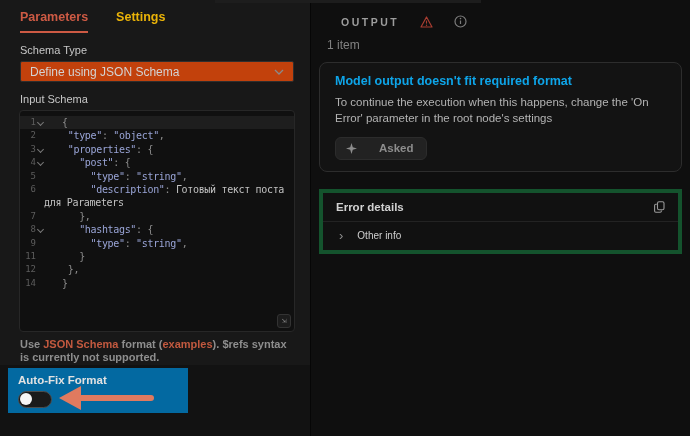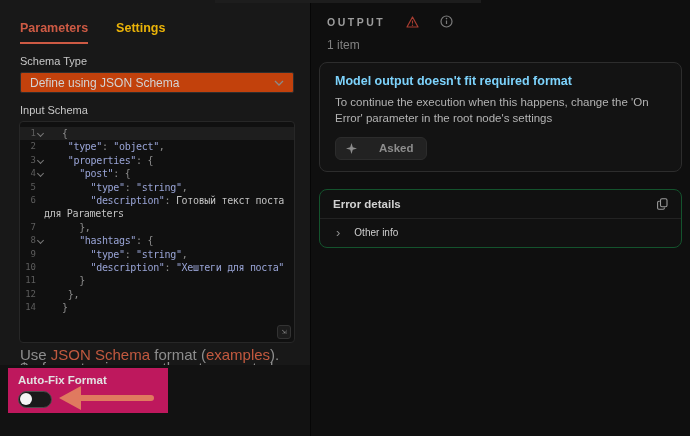--- a/index.html
+++ b/index.html
@@ -7,21 +7,21 @@
   body { font-family:"Liberation Sans","DejaVu Sans",sans-serif; background:#0e0e0e; }
   .app { position:relative; width:690px; height:436px; display:flex; }
 
   .top-edge { position:absolute; left:215px; top:0; width:266px; height:3px; background:#1d1d1d; z-index:5; }
 
   
   .left-panel { width:310px; height:436px; display:flex; flex-direction:column; }
   .left-main { height:365px; background:#181818; }
   .left-bottom { flex:1; background:#121212; position:relative; }
 
-  .tabs { display:flex; gap:28px; padding:21px 0 0 20px; }
+  .tabs { display:flex; gap:28px; padding:10px 0 0 20px; }
   .tab { font-size:12.5px; font-weight:700; color:#eab308; padding-bottom:7px; border-bottom:2px solid transparent; cursor:pointer; }
   .tab.active { color:#cd5a44; border-bottom-color:#cd5a44; }
 
   .field-label { display:block; margin:11px 20px 5px 20px; font-size:11px; color:#c7c7c7; }
 
   .select { margin:0 16px 0 20px; height:21px; background:#c2410c; border:1px solid #2e2e2e; border-radius:2px;
             display:flex; align-items:center; justify-content:space-between; padding:0 9px; cursor:pointer; }
   .select span { font-size:12px; color:#d3d3d3; }
   .select svg { flex:none; }
 
@@ -35,45 +35,45 @@
   .fold { width:9px; flex:none; position:relative; }
   .fold.has::after { content:""; position:absolute; left:2px; top:4px; width:4px; height:4px;
                      border-left:1px solid #777; border-bottom:1px solid #777; transform:rotate(-45deg); }
   .codetext { color:#c2c2c2; }
   .tok-s { color:#99a4d6; }
   .tok-p { color:#8b8b8b; }
   .expand-btn { position:absolute; right:3px; bottom:3px; width:14px; height:14px; background:#1c1c1c;
                 border:1px solid #333; border-radius:3px; color:#8a8a8a; font-size:8px; line-height:12px;
                 text-align:center; cursor:pointer; }
 
-  .hint { margin:6px 20px 0 20px; font-size:15px; line-height:12.5px; color:#8e8e8e; }
+  .hint { margin:6px 20px 0 20px; font-size:11px; line-height:12.5px; color:#8e8e8e;font-weight:bold; }
   .hint .lnk { color:#c2593f; cursor:pointer; }
 
-  .highlight-box { position:absolute; left:8px; top:3px; width:160px; height:45px; background:#be185d; padding:6px 0 0 10px; }
+  .highlight-box { position:absolute; left:8px; top:3px; width:180px; height:45px; background:#0369a1; padding:6px 0 0 10px; }
   .autofix-label { font-size:11.5px; font-weight:700; color:#e2e2e2; }
   .toggle { margin-top:5px; width:34px; height:17px; border-radius:9px; background:#1a1a1a; border:1.5px solid #4d4d4d;
             position:relative; cursor:pointer; }
   .knob { position:absolute; left:1px; top:1px; width:12px; height:12px; border-radius:50%; background:#f5f5f5; }
 
   .annotation-arrow { position:absolute; left:55px; top:383px; z-index:6; }
 
   
   .right-panel { flex:1; background:#0f0f0f; border-left:1px solid #060606; padding:0 8px; }
-  .output-header { margin:15px 8px 0 8px; display:flex; align-items:center; gap:21px; }
+  .output-header { margin:15px 8px 0 22px; display:flex; align-items:center; gap:21px; }
   .output-title { font-size:10.5px; font-weight:700; letter-spacing:2.5px; color:#9d9d9d; }
   .items-count { margin:10px 8px 0 8px; font-size:12px; color:#828282; }
 
   .error-card { margin-top:10px; background:#131313; border:1px solid #2d2d2d; border-radius:8px; padding:11px 15px 11px 15px; }
-  .error-title { font-size:12.5px; font-weight:700; color:#7dd3fc; }
+  .error-title { font-size:12.5px; font-weight:700; color:#0ea5e9; }
   .error-desc { margin-top:7px; font-size:11.5px; line-height:15.5px; color:#b3b3b3; max-width:352px; }
   .asked-btn { margin-top:11px; display:inline-flex; align-items:center; gap:22px; background:#222; border:1px solid #2c2c2c;
                border-radius:6px; padding:4px 12px 5px 10px; color:#8d8d8d; font-size:11.5px; font-weight:700;
                font-family:inherit; cursor:pointer; }
 
-  .details-card { margin-top:17px; border:1px solid #14532d; border-radius:8px; background:#111; }
+  .details-card { margin-top:17px; border:4px solid #14532d; border-radius:0; background:#111; }
   .details-header { display:flex; align-items:center; justify-content:space-between; padding:8px 13px; border-bottom:1px solid #232323; }
   .details-title { font-size:11.5px; font-weight:700; color:#d2d2d2; }
   .copy-btn { cursor:pointer; display:flex; }
   .other-info-row { display:flex; align-items:center; gap:14px; padding:8px 13px 9px 16px; cursor:pointer; }
   .chev-right { color:#8f8f8f; font-size:13px; line-height:10px; }
   .other-info-label { font-size:10px; color:#cfcfcf; }
 </style>
 </head>
 <body>
 
@@ -101,21 +101,20 @@
             <div class="crow active"><span class="num">1</span><span class="fold has"></span><span class="codetext"><span>   </span><span class="tok-p">{</span></span></div>
             <div class="crow"><span class="num">2</span><span class="fold"></span><span class="codetext"><span>    </span><span class="tok-s">"type"</span><span class="tok-p">:</span><span> </span><span class="tok-s">"object"</span><span class="tok-p">,</span></span></div>
             <div class="crow"><span class="num">3</span><span class="fold has"></span><span class="codetext"><span>    </span><span class="tok-s">"properties"</span><span class="tok-p">:</span><span> </span><span class="tok-p">{</span></span></div>
             <div class="crow"><span class="num">4</span><span class="fold has"></span><span class="codetext"><span>      </span><span class="tok-s">"post"</span><span class="tok-p">:</span><span> </span><span class="tok-p">{</span></span></div>
             <div class="crow"><span class="num">5</span><span class="fold"></span><span class="codetext"><span>        </span><span class="tok-s">"type"</span><span class="tok-p">:</span><span> </span><span class="tok-s">"string"</span><span class="tok-p">,</span></span></div>
             <div class="crow"><span class="num">6</span><span class="fold"></span><span class="codetext"><span>        </span><span class="tok-s">"description"</span><span class="tok-p">:</span><span> </span><span>Готовый текст поста</span></span></div>
             <div class="crow wrap"><span class="codetext"><span>для Parameters</span></span></div>
             <div class="crow"><span class="num">7</span><span class="fold"></span><span class="codetext"><span>      </span><span class="tok-p">}</span><span class="tok-p">,</span></span></div>
             <div class="crow"><span class="num">8</span><span class="fold has"></span><span class="codetext"><span>      </span><span class="tok-s">"hashtags"</span><span class="tok-p">:</span><span> </span><span class="tok-p">{</span></span></div>
             <div class="crow"><span class="num">9</span><span class="fold"></span><span class="codetext"><span>        </span><span class="tok-s">"type"</span><span class="tok-p">:</span><span> </span><span class="tok-s">"string"</span><span class="tok-p">,</span></span></div>
-            <div class="crow"><span class="num">10</span><span class="fold"></span><span class="codetext"><span>        </span><span class="tok-s">"description"</span><span class="tok-p">:</span><span> </span><span class="tok-s">"Хештеги для поста"</span></span></div>
             <div class="crow"><span class="num">11</span><span class="fold"></span><span class="codetext"><span>      </span><span class="tok-p">}</span></span></div>
             <div class="crow"><span class="num">12</span><span class="fold"></span><span class="codetext"><span>    </span><span class="tok-p">}</span><span class="tok-p">,</span></span></div>
             <div class="crow"><span class="num">14</span><span class="fold"></span><span class="codetext"><span>   </span><span class="tok-p">}</span></span></div>
           </div>
         <div class="expand-btn">
           <span>⇲</span>
         </div>
       </div>
 
       <p class="hint"><span>Use </span><span class="lnk">JSON Schema</span><span> format (</span><span class="lnk">examples</span><span>). $refs syntax is currently not supported.</span></p>

